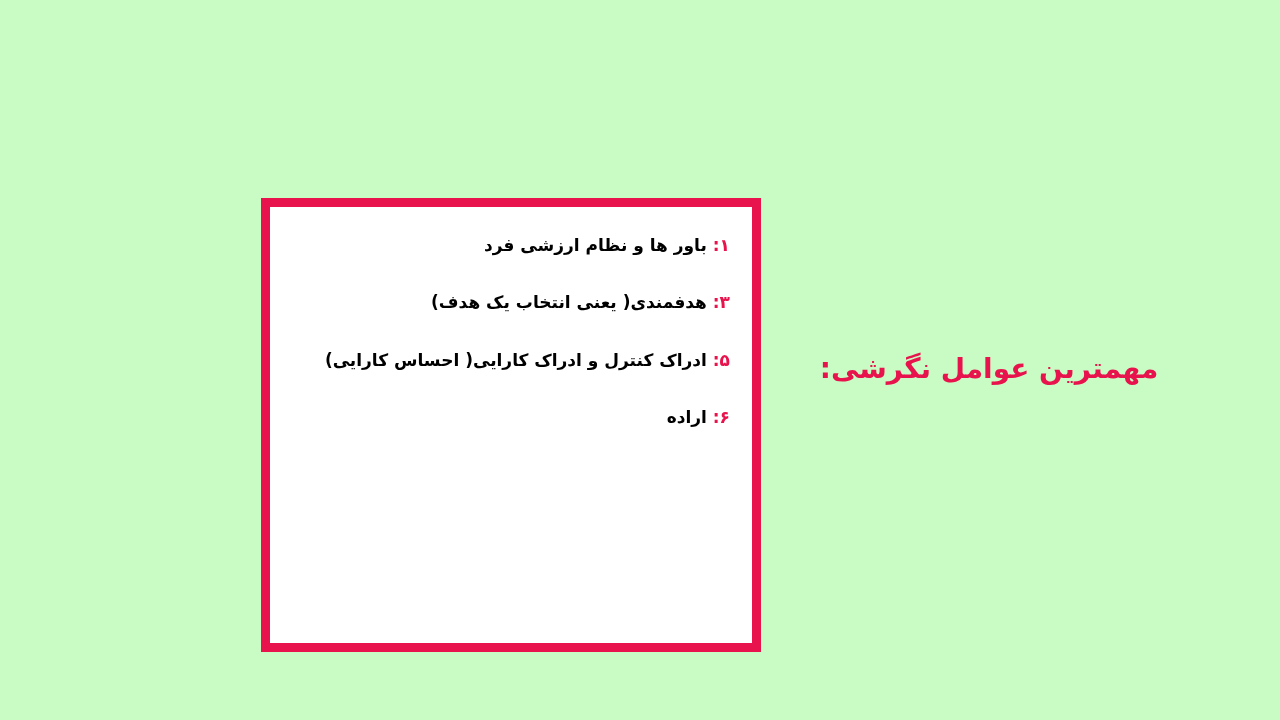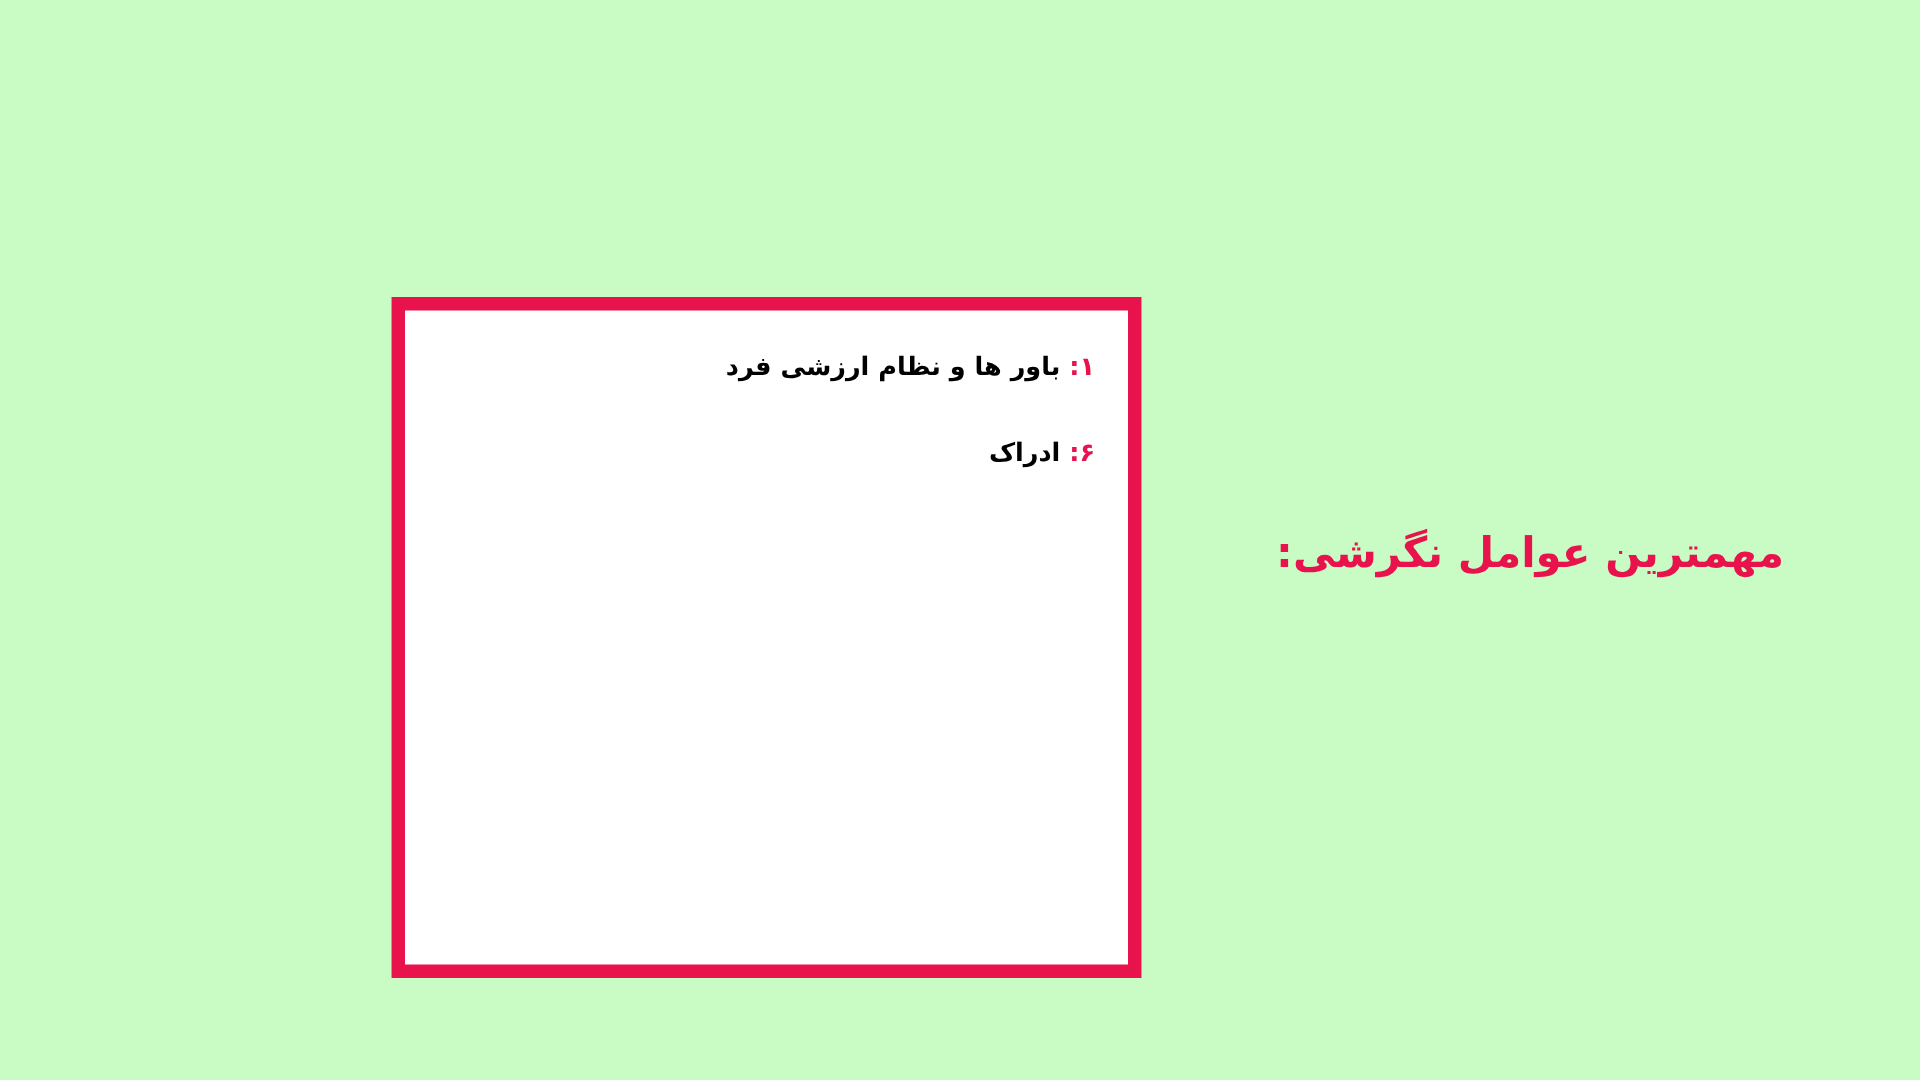--- a/index.html
+++ b/index.html
@@ -14,21 +14,21 @@
     font-family: "DejaVu Sans", "Liberation Sans", sans-serif;
   }
   .slide {
     position: relative;
     width: 1280px;
     height: 720px;
     background: #c8fcc4;
   }
   .heading {
     position: absolute;
-    right: 50px;
+    right: 81px;
     top: 352px;
     width: 420px;
     text-align: center;
     color: #e8124c;
     font-size: 28px;
     font-weight: bold;
     direction: rtl;
     white-space: nowrap;
   }
   .list-box {
@@ -73,22 +73,28 @@
 
   <div class="heading">مهمترین عوامل نگرشی:</div>
 
   <div class="list-box">
 
     <div class="list-item">
       <span class="item-num">۱</span><span class="item-num">: </span><span class="item-text">باور ها و نظام ارزشی فرد</span>
     </div>
 
 
-
+    <div class="list-item">
+      <span class="item-num">۳</span><span class="item-num">: </span><span class="item-text">هدفمندی( یعنی انتخاب یک هدف)</span>
+    </div>
 
 
     <div class="list-item">
-      <span class="item-num">۶</span><span class="item-num">: </span><span class="item-text">ادراک</span>
+      <span class="item-num">۵</span><span class="item-num">: </span><span class="item-text">ادراک کنترل و ادراک کارایی( احساس کارایی)</span>
+    </div>
+
+    <div class="list-item">
+      <span class="item-num">۶</span><span class="item-num">: </span><span class="item-text">اراده</span>
     </div>
 
 
   </div>
 </div>
 
 </body></html>

